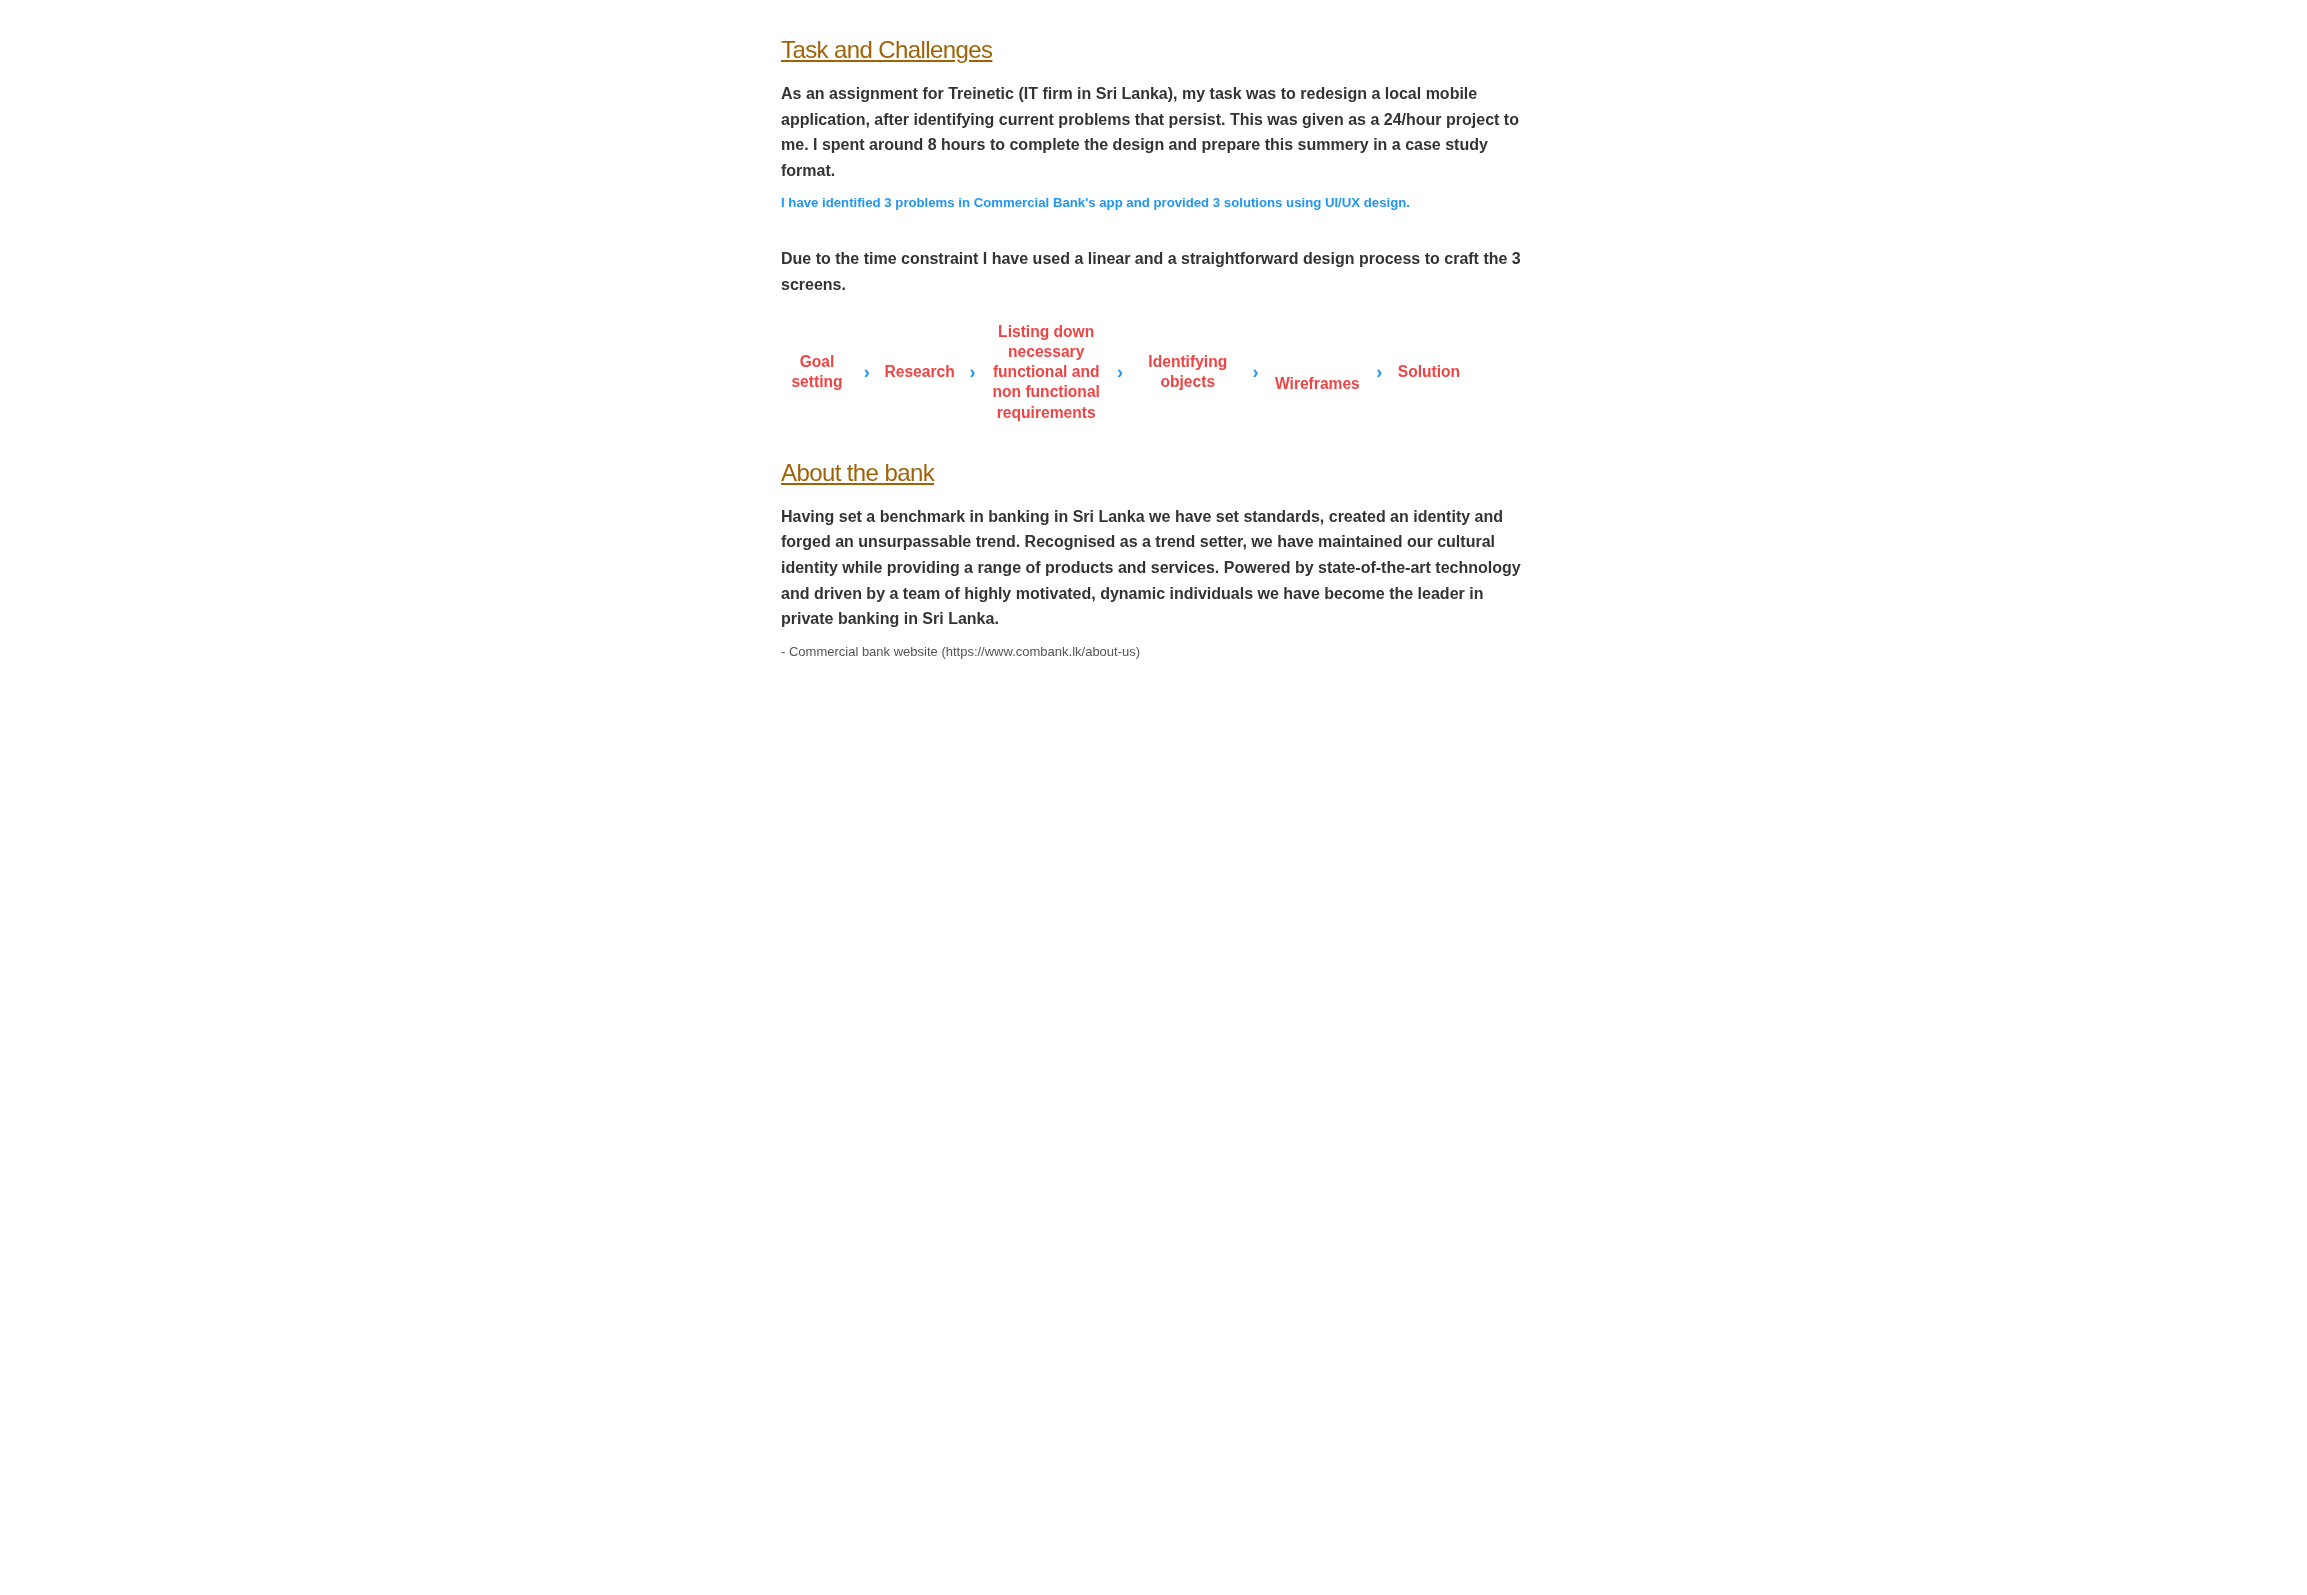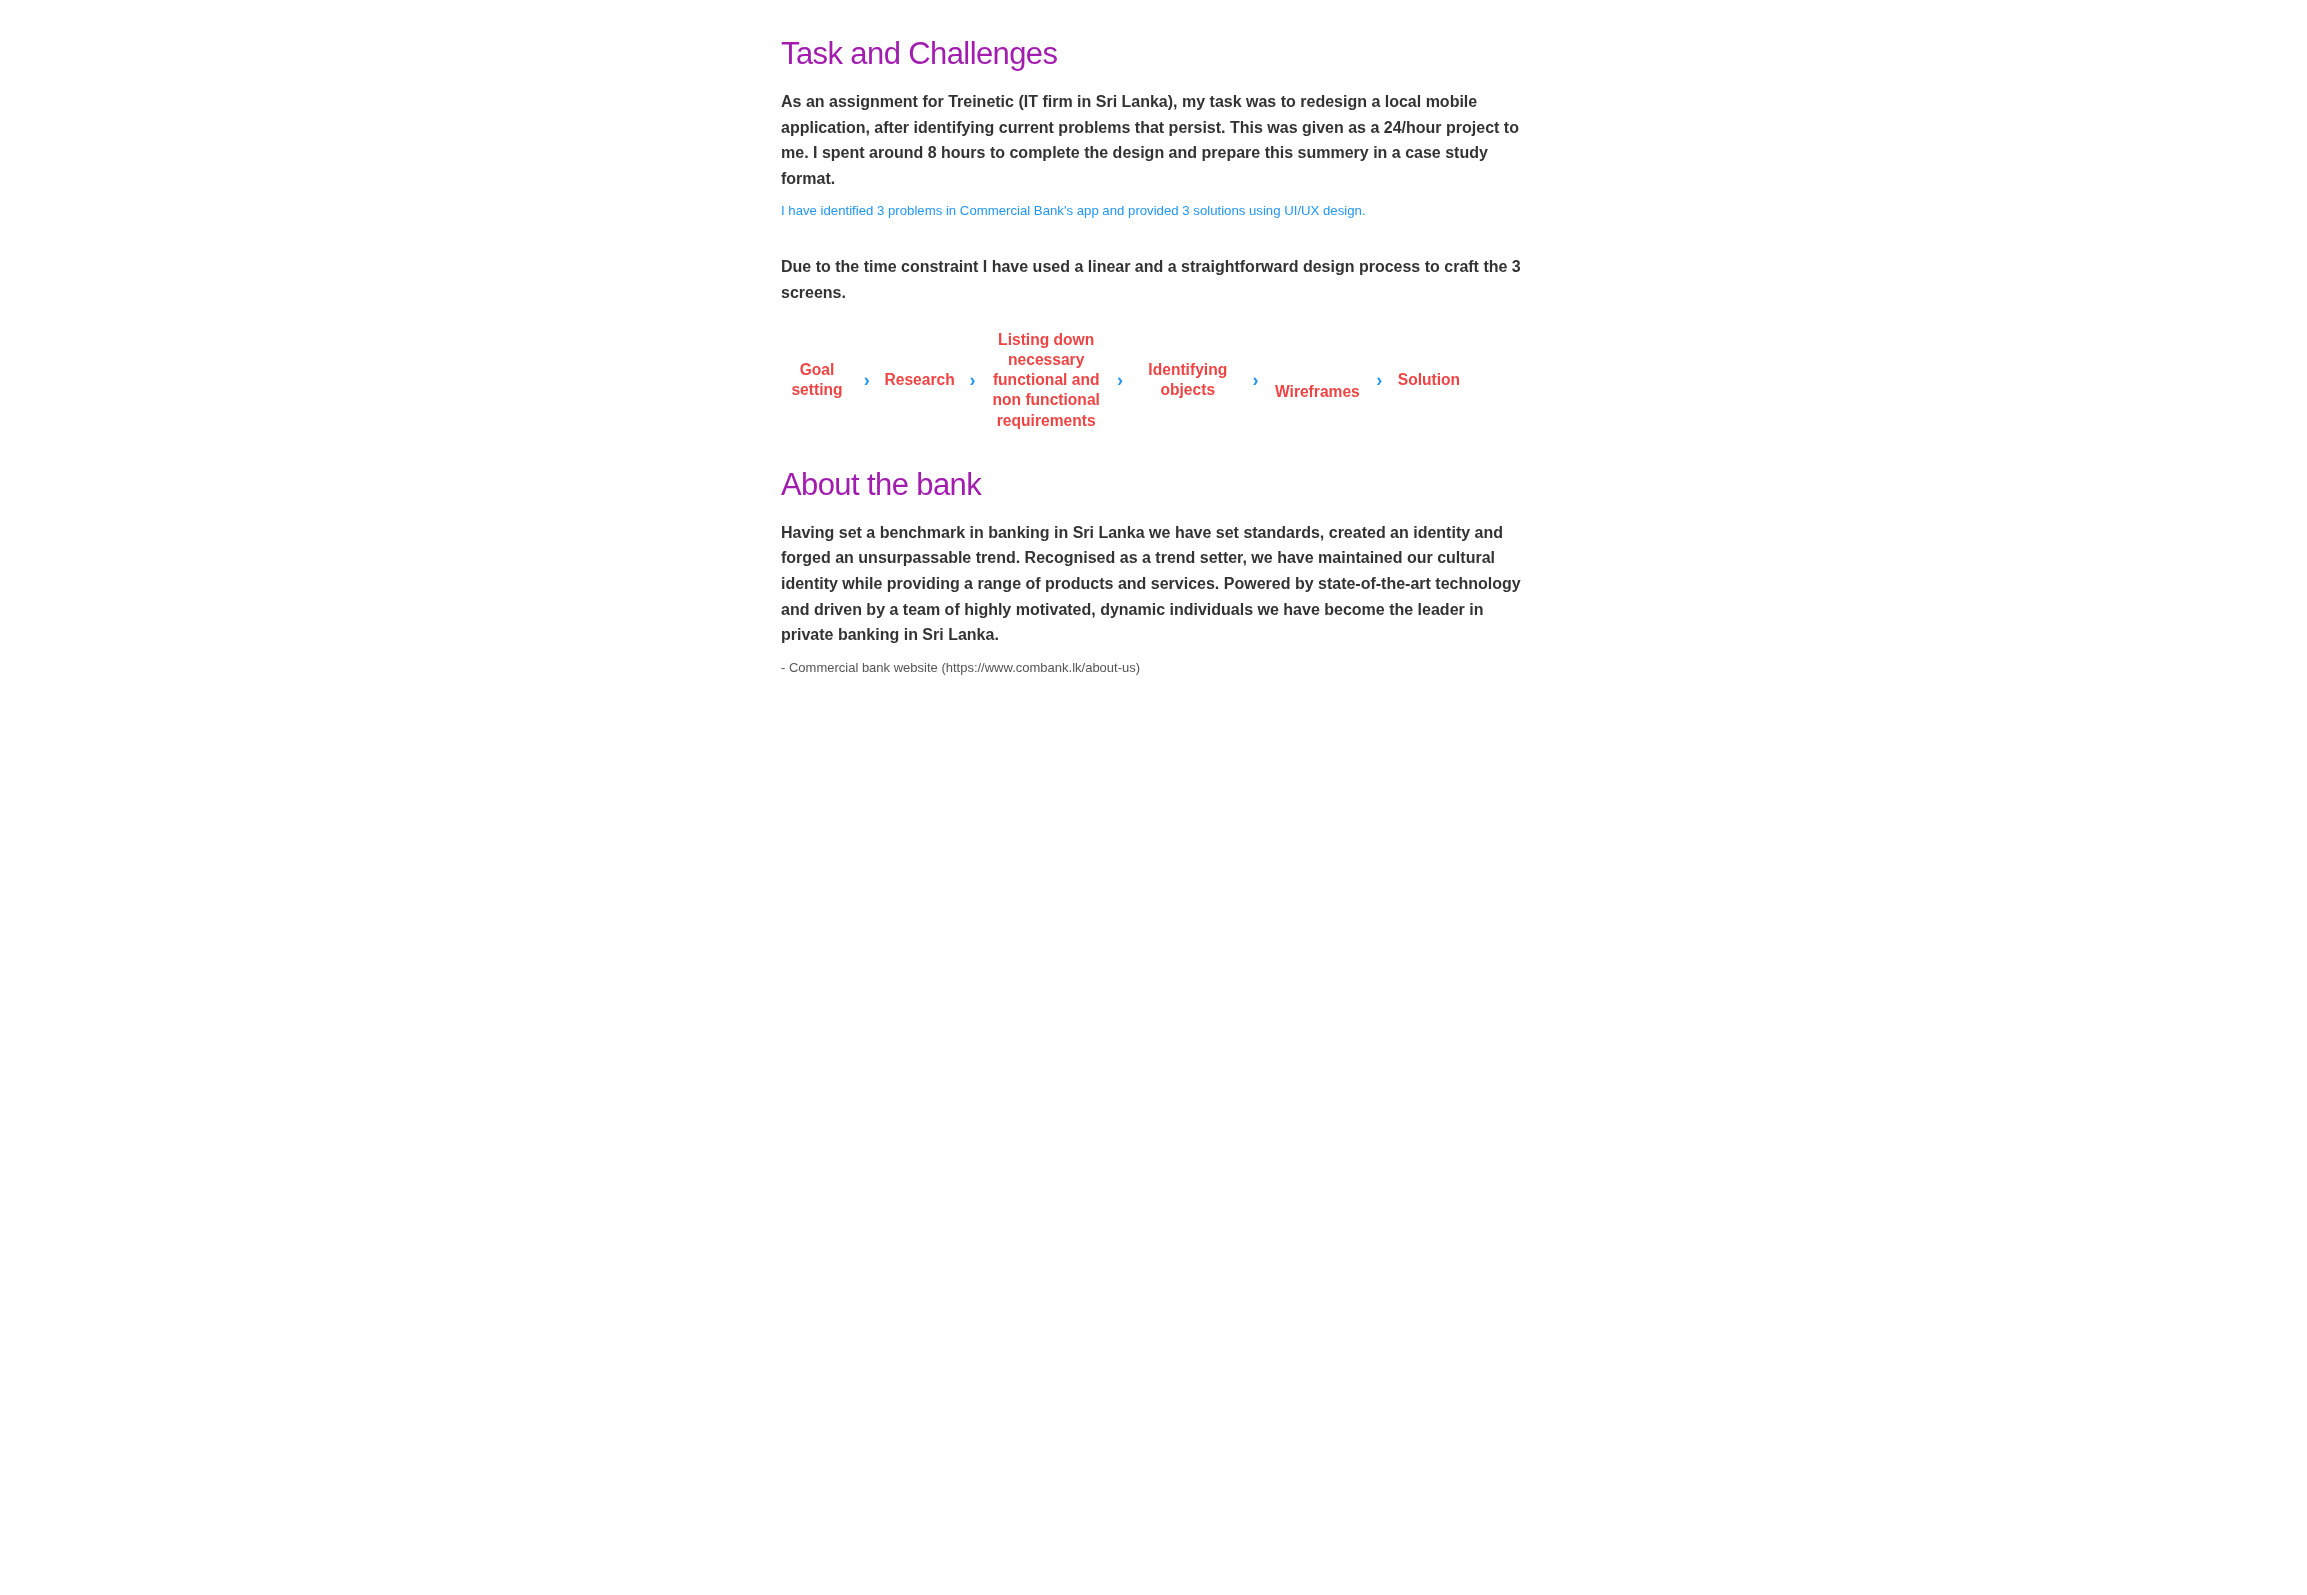--- a/index.html
+++ b/index.html
@@ -15,38 +15,39 @@
       padding: 36px 48px;
       max-width: 841px;
       margin: 0 auto;
     }
 
     .section {
       margin-bottom: 36px;
     }
 
     .section-title {
-      font-size: 31px;
+      font-size: 24px;
       font-weight: 300;
-      color: #a21caf;
+      color: #a16207;
       margin-bottom: 17px;
       letter-spacing: -0.6px;
+      text-decoration: underline;
     }
 
     .body-text {
       font-size: 16px;
       font-weight: 700;
       color: #333333;
       line-height: 1.6;
       margin-bottom: 12px;
     }
 
     .highlight-text {
       font-size: 13.2px;
-      font-weight: 400;
+      font-weight: 700;
       color: #2196F3;
       margin-bottom: 6px;
     }
 
     .design-process-section {
       margin-bottom: 36px;
     }
 
     .process-flow {
       display: flex;

